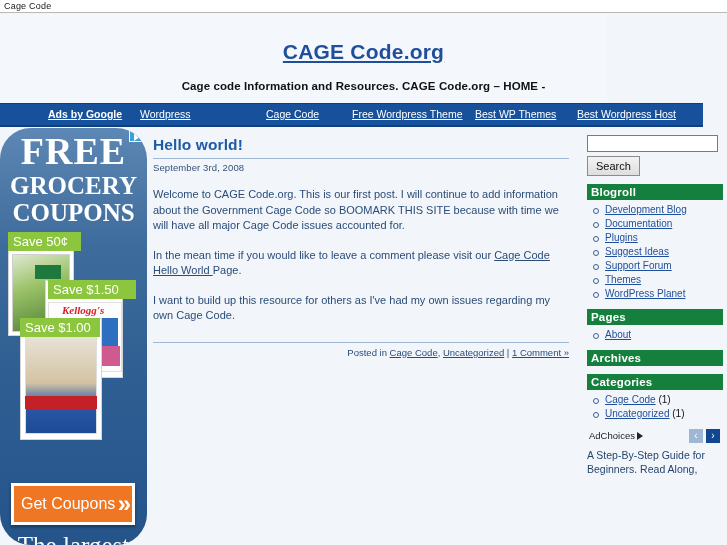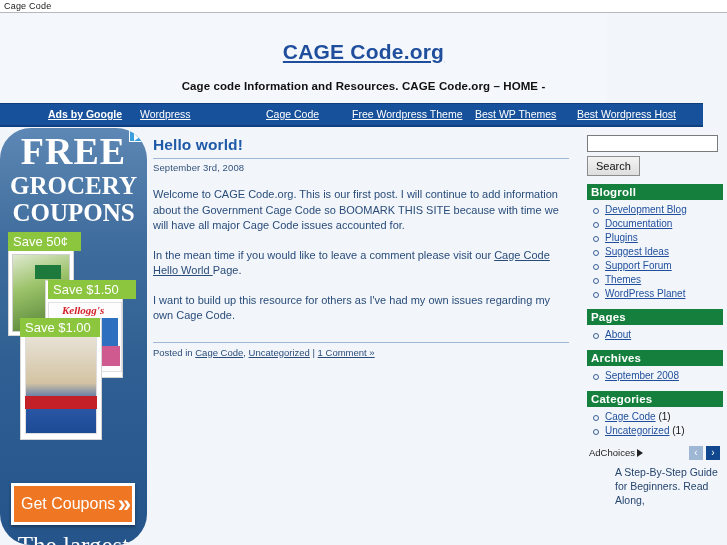--- a/index.html
+++ b/index.html
@@ -297,20 +297,21 @@
     color: #2a4c79;
     text-decoration: underline;
     cursor: pointer;
   }
   .post-meta {
     margin-top: 18px;
     border-top: 1px solid #9fb8d6;
     padding-top: 4px;
     font-size: 9.5px;
     color: #2a4c79;
+    text-align: right;
   }
   .post-meta a {
     color: #2a4c79;
     text-decoration: underline;
     cursor: pointer;
   }
 
   
   .sidebar {
     position: absolute;
@@ -420,21 +421,20 @@
     color: #1f4e9c;
     text-decoration: underline;
     line-height: 16px;
     cursor: pointer;
   }
   .ad-desc {
     margin-top: 3px;
     font-size: 10.5px;
     line-height: 14px;
     color: #27456f;
-    margin-left: 28px;
   }
 </style>
 </head>
 <body>
 
 <div id="page">
 
   <div class="tabstrip">
     <div class="tab-title">Cage Code</div>
   </div>
@@ -517,23 +517,20 @@
       <li><a>Themes</a></li>
       <li><a>WordPress Planet</a></li>
     </ul>
 
     <div class="widget-title">Pages</div>
     <ul class="widget-list">
       <li><a>About</a></li>
     </ul>
 
     <div class="widget-title">Archives</div>
-    <ul class="widget-list">
-      <li><a>September 2008</a></li>
-    </ul>
 
     <div class="widget-title">Categories</div>
     <ul class="widget-list">
       <li><a>Cage Code</a> <span class="cnt">(1)</span></li>
       <li><a>Uncategorized</a> <span class="cnt">(1)</span></li>
     </ul>
 
     <div class="adchoices-row">
       <span class="adchoices-label"><span>AdChoices</span><span class="tri"></span></span>
       <span class="arrow-btn arrow-prev">‹</span>

